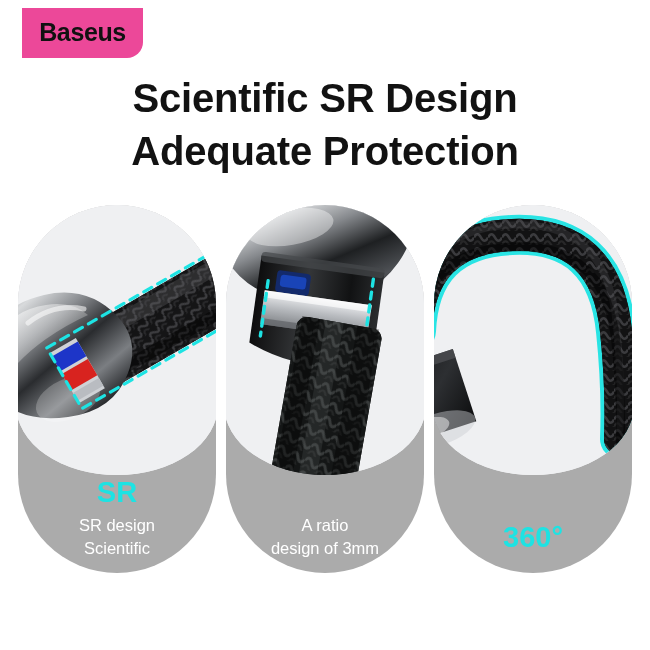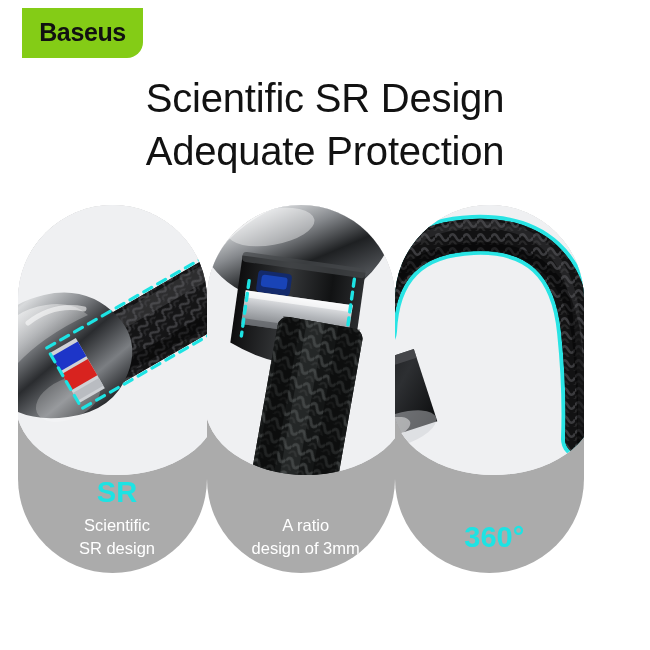--- a/index.html
+++ b/index.html
@@ -15,21 +15,21 @@
     position: relative;
   }
 
   
   #brand-badge {
     position: absolute;
     left: 22px;
     top: 8px;
     width: 121px;
     height: 50px;
-    background: #84cc16;
+    background: #ec4899;
     border-bottom-right-radius: 16px;
     display: flex;
     align-items: center;
     justify-content: center;
   }
   #brand-badge .brand-text {
     font-size: 25px;
     font-weight: bold;
     color: #111111;
     letter-spacing: -0.4px;
@@ -40,33 +40,33 @@
   
   #headline {
     position: absolute;
     left: 0;
     top: 72px;
     width: 650px;
     text-align: center;
   }
   #headline .hl-line {
     font-size: 40px;
-    font-weight: 400;
+    font-weight: 700;
     color: #121212;
     line-height: 1.33;
     letter-spacing: -0.2px;
     white-space: nowrap;
   }
 
   
   #panels {
     position: absolute;
     left: 18px;
     top: 205px;
-    width: 566px;
+    width: 614px;
     height: 368px;
     display: flex;
     justify-content: space-between;
   }
   .panel {
     position: relative;
     width: 198px;
     height: 368px;
     border-radius: 99px;
     background: #ababab;
@@ -183,22 +183,22 @@
           <rect x="44" y="158" width="30" height="9" fill="#b9bcc1"></rect>
         </g>
 
         <g transform="rotate(-30 110 150)">
           <rect x="44" y="106" width="210" height="70" fill="none" stroke="#1de3e3" stroke-width="3.2" stroke-dasharray="9 7" stroke-linecap="round"></rect>
         </g>
       </svg>
     </div>
     <div class="caption-block">
       <div class="accent-label">SR</div>
+      <div class="caption-line">SR design</div>
       <div class="caption-line">Scientific</div>
-      <div class="caption-line">SR design</div>
     </div>
   </div>
 
   <div class="panel panel-3mm">
     <div class="photo-disc">
       <svg class="photo-art" viewBox="0 0 202 272" preserveAspectRatio="xMidYMid slice">
         <defs>
           <linearGradient id="p2top" x1="0.1" y1="0" x2="0.9" y2="1">
             <stop offset="0" stop-color="#5c5e61"></stop>
             <stop offset="0.22" stop-color="#e2e4e6"></stop>

